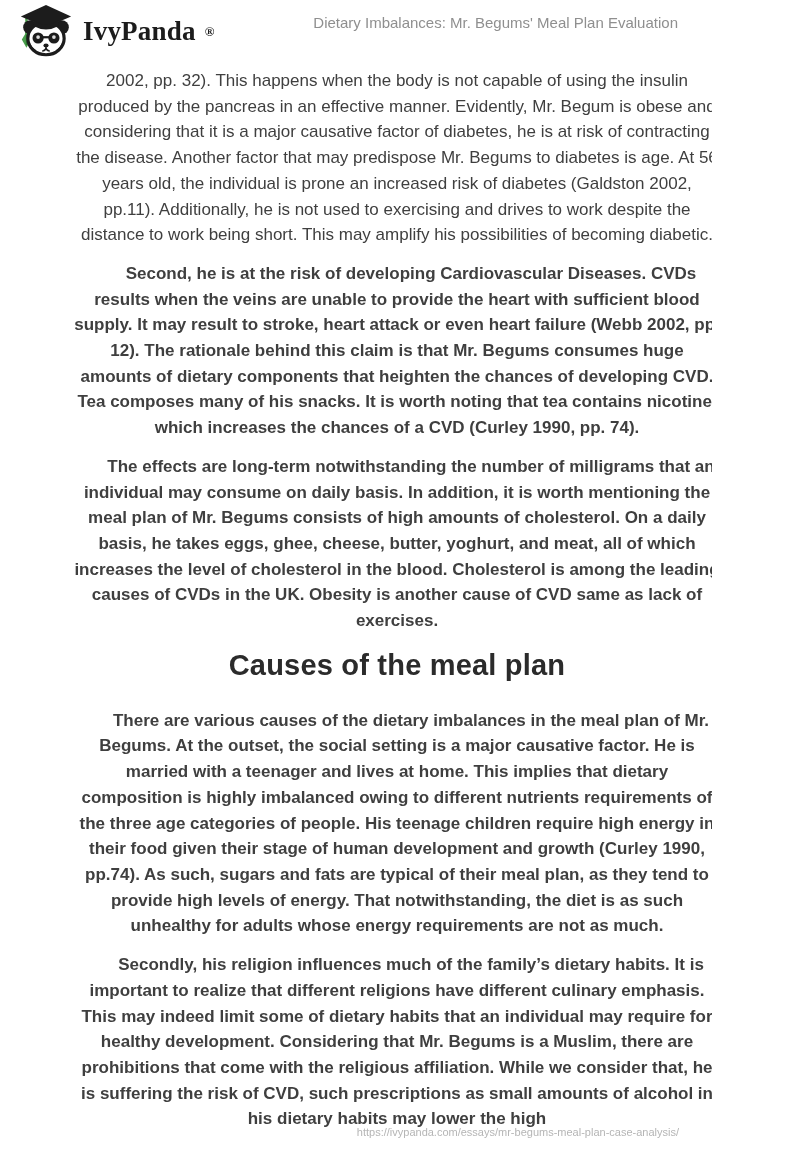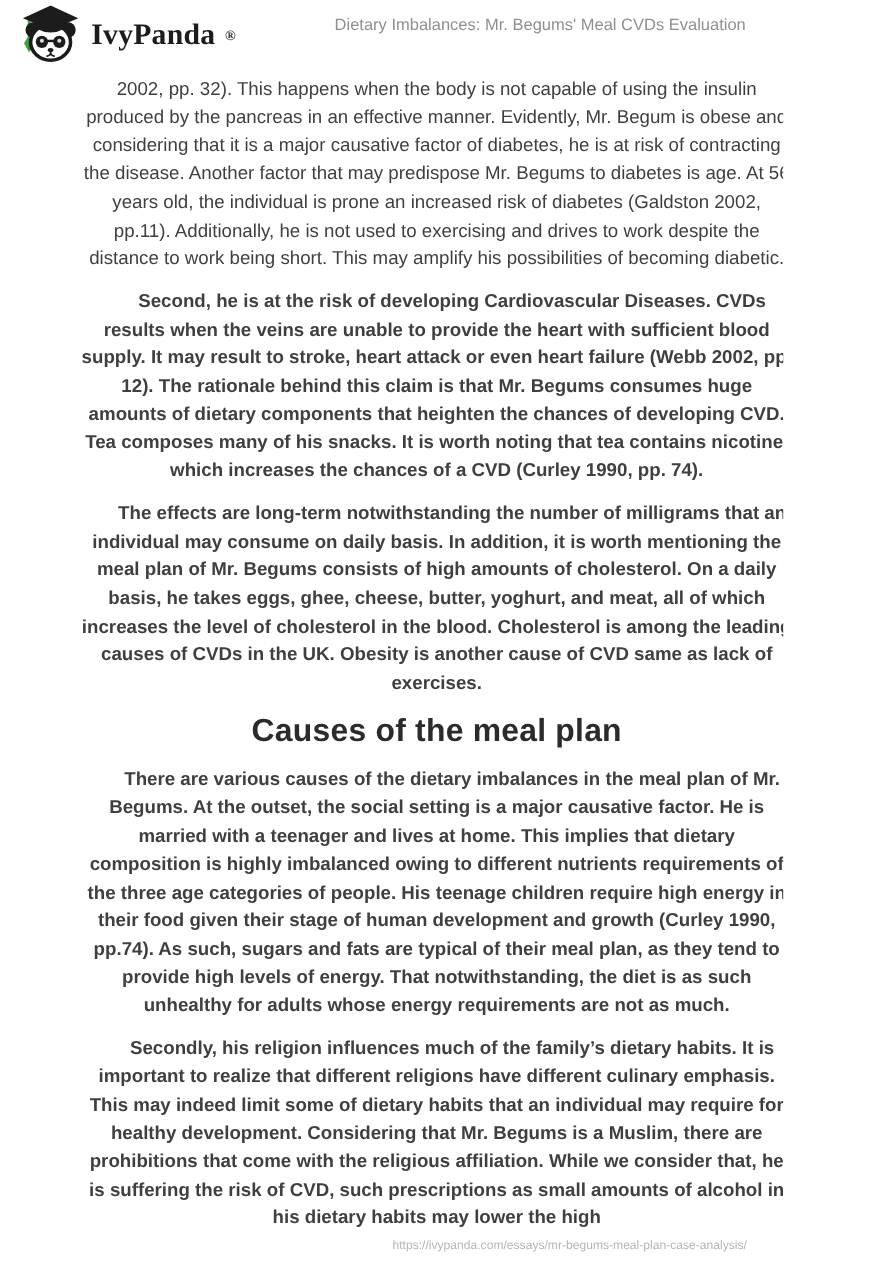--- a/index.html
+++ b/index.html
@@ -57,21 +57,21 @@
     line-height: 25.7px;
     text-align: center;
   }
   .content p { margin: 0 0 13px 0; }
   .content p.indented { text-indent: 28px; font-weight: bold; }
   .content h2 {
     font-size: 29px;
     line-height: 34px;
     font-weight: 700;
     color: #2b2b2b;
-    margin: 14px 0 14px 0;
+    margin: 14px 0 26px 0;
     letter-spacing: 0.2px;
   }
   
   .footer-url {
     position: absolute;
     right: 33px;
     top: 1126px;
     font-size: 11px;
     color: #b5b5b5;
     white-space: nowrap;
@@ -106,21 +106,21 @@
 
         <ellipse cx="30" cy="44.5" rx="2.8" ry="2" fill="#1c1c1c"></ellipse>
         <path d="M30 46.5 Q30 50 26.5 50.5 M30 46.5 Q30 50 33.5 50.5" stroke="#1c1c1c" stroke-width="1.6" fill="none" stroke-linecap="round"></path>
 
         <path d="M12.5 41 Q15 47.5 20 50 Q13.5 50 11.5 44 Z" fill="#1c1c1c"></path>
         <path d="M47.5 41 Q45 47.5 40 50 Q46.5 50 48.5 44 Z" fill="#1c1c1c"></path>
       </svg>
       <span class="logo-text">IvyPanda</span>
         <span class="logo-reg">®</span>
     </div>
-    <div class="header-title">Dietary Imbalances: Mr. Begums' Meal CVDs Evaluation</div>
+    <div class="header-title">Dietary Imbalances: Mr. Begums' Meal Plan Evaluation</div>
   </div>
 
   <div class="content">
     <p>2002, pp. 32). This happens when the body is not capable of using the insulin produced by the pancreas in an effective manner. Evidently, Mr. Begum is obese and considering that it is a major causative factor of diabetes, he is at risk of contracting the disease. Another factor that may predispose Mr. Begums to diabetes is age. At 56 years old, the individual is prone an increased risk of diabetes (Galdston 2002, pp.11). Additionally, he is not used to exercising and drives to work despite the distance to work being short. This may amplify his possibilities of becoming diabetic.</p>
     <p class="indented">Second, he is at the risk of developing Cardiovascular Diseases. CVDs results when the veins are unable to provide the heart with sufficient blood supply. It may result to stroke, heart attack or even heart failure (Webb 2002, pp. 12). The rationale behind this claim is that Mr. Begums consumes huge amounts of dietary components that heighten the chances of developing CVD. Tea composes many of his snacks. It is worth noting that tea contains nicotine, which increases the chances of a CVD (Curley 1990, pp. 74).</p>
     <p class="indented">The effects are long-term notwithstanding the number of milligrams that an individual may consume on daily basis. In addition, it is worth mentioning the meal plan of Mr. Begums consists of high amounts of cholesterol. On a daily basis, he takes eggs, ghee, cheese, butter, yoghurt, and meat, all of which increases the level of cholesterol in the blood. Cholesterol is among the leading causes of CVDs in the UK. Obesity is another cause of CVD same as lack of exercises.</p>
     <h2>Causes of the meal plan</h2>
     <p class="indented">There are various causes of the dietary imbalances in the meal plan of Mr. Begums. At the outset, the social setting is a major causative factor. He is married with a teenager and lives at home. This implies that dietary composition is highly imbalanced owing to different nutrients requirements of the three age categories of people. His teenage children require high energy in their food given their stage of human development and growth (Curley 1990, pp.74). As such, sugars and fats are typical of their meal plan, as they tend to provide high levels of energy. That notwithstanding, the diet is as such unhealthy for adults whose energy requirements are not as much.</p>
     <p class="indented">Secondly, his religion influences much of the family’s dietary habits. It is important to realize that different religions have different culinary emphasis. This may indeed limit some of dietary habits that an individual may require for healthy development. Considering that Mr. Begums is a Muslim, there are prohibitions that come with the religious affiliation. While we consider that, he is suffering the risk of CVD, such prescriptions as small amounts of alcohol in his dietary habits may lower the high</p>
   </div>

